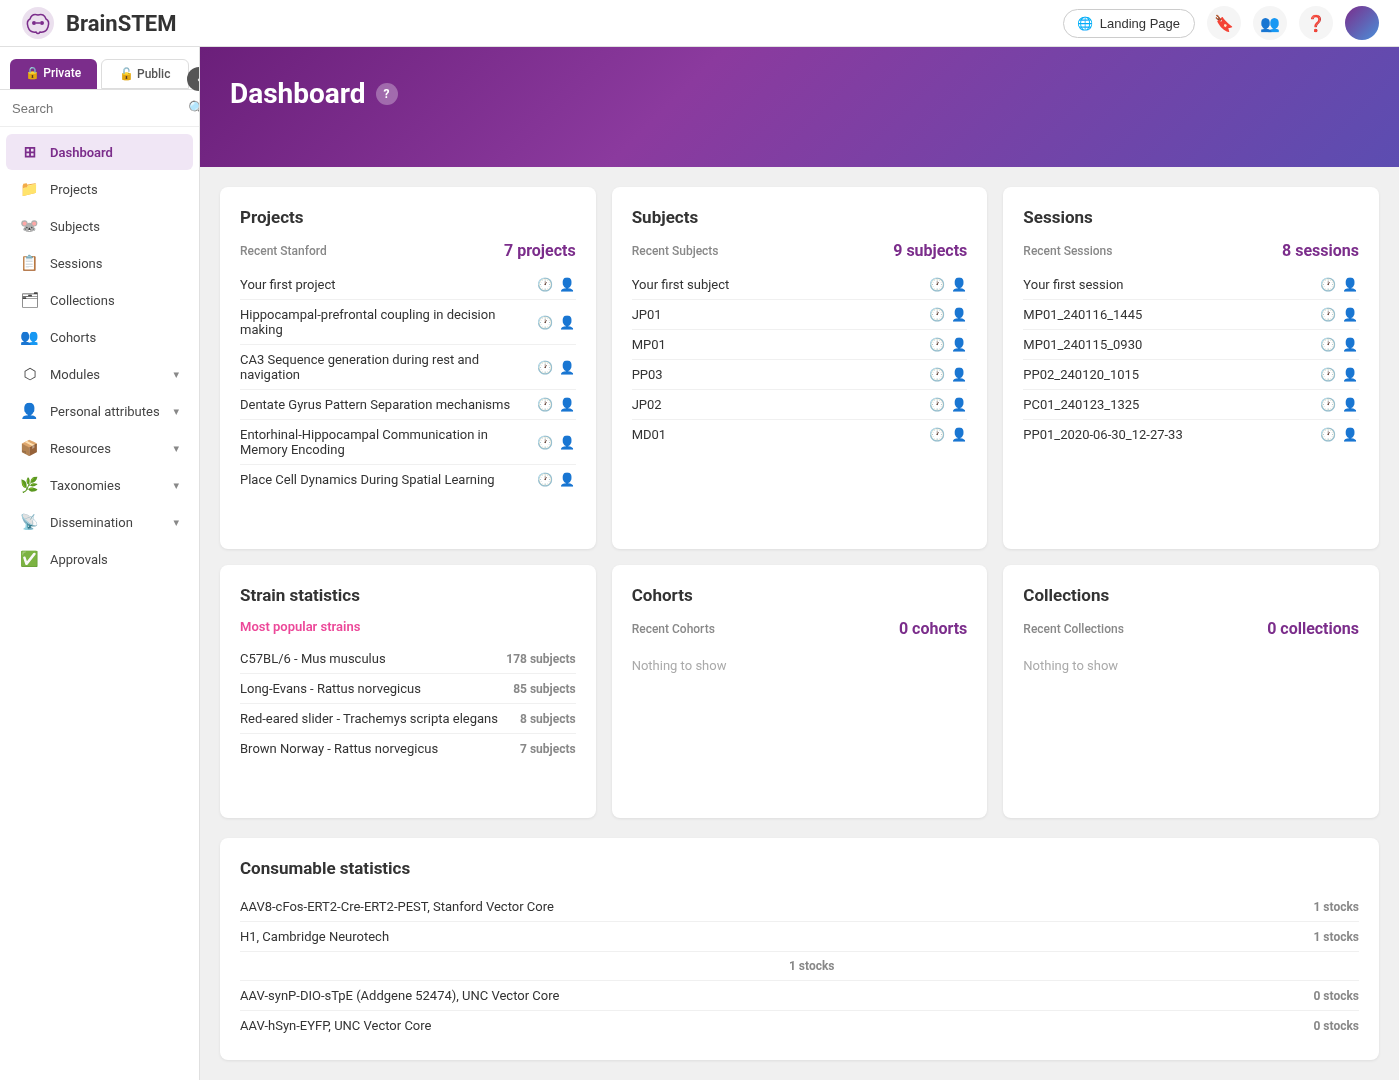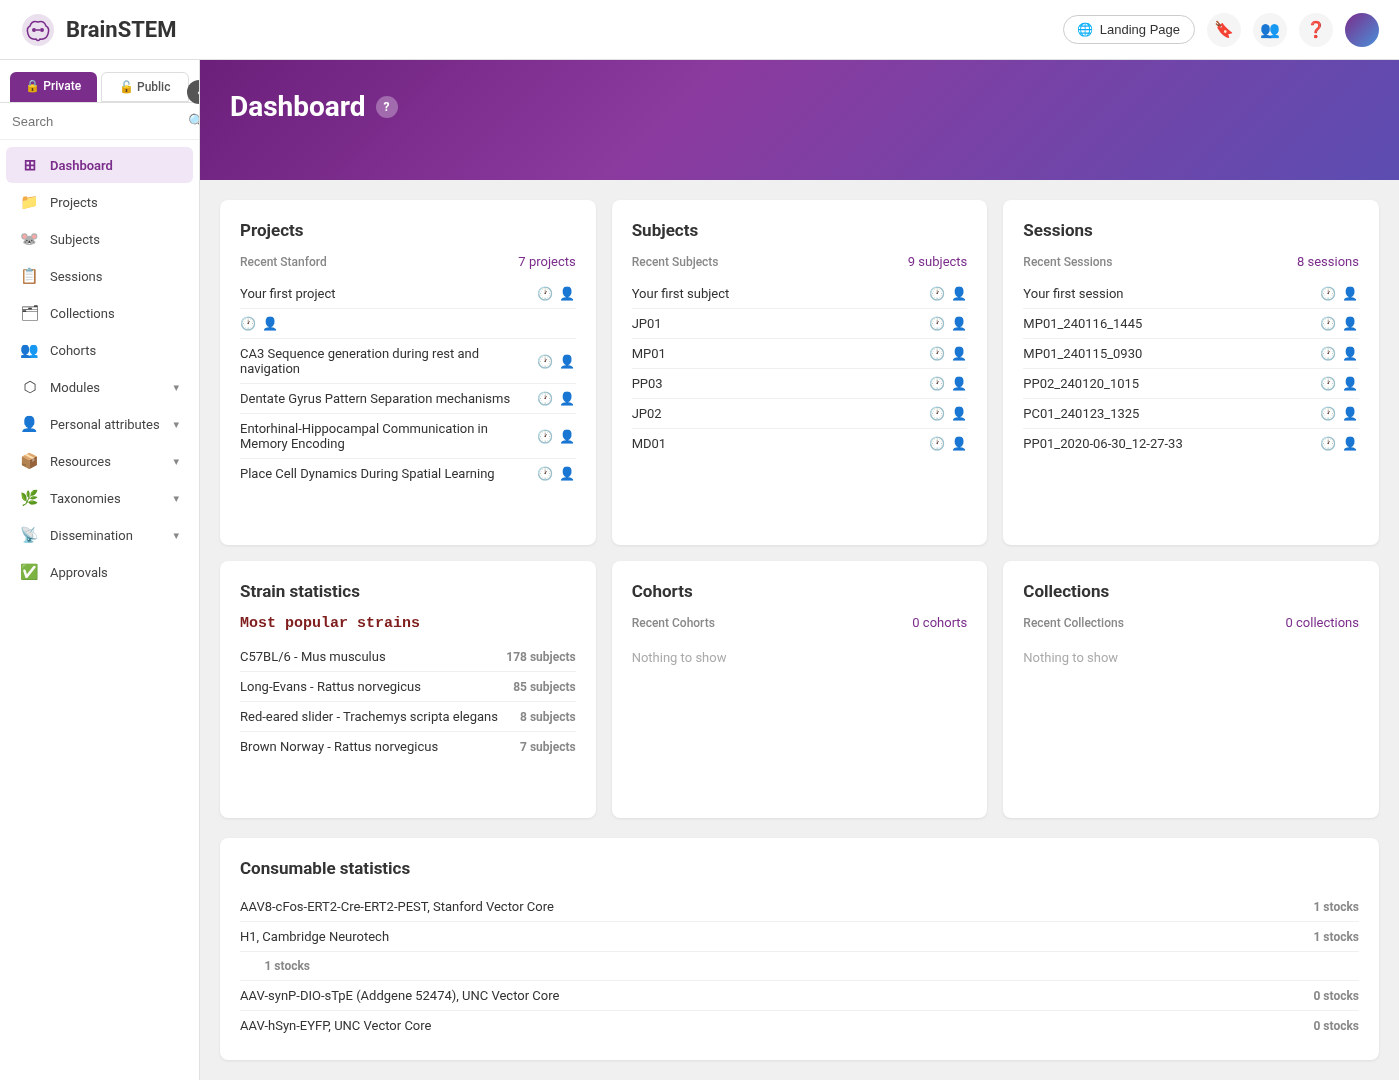--- a/index.html
+++ b/index.html
@@ -1,21 +1,21 @@
 <!DOCTYPE html>
 <html><head>
   <meta charset="utf-8">
   <style>
     * { box-sizing: border-box; margin: 0; padding: 0; }
     body { font-family: -apple-system, BlinkMacSystemFont, 'Segoe UI', Roboto, sans-serif; background: #f0f0f0; display: flex; flex-direction: column; height: 100vh; overflow: hidden; }
 
     
     .navbar {
       background: white;
-      height: 60px;
+      height: 47px;
       display: flex;
       align-items: center;
       padding: 0 20px;
       border-bottom: 1px solid #e0e0e0;
       z-index: 100;
       flex-shrink: 0;
     }
     .navbar-logo {
       display: flex;
       align-items: center;
@@ -219,47 +219,46 @@
       justify-content: space-between;
       align-items: center;
       margin-bottom: 10px;
     }
     .card-section-label {
       font-size: 12px;
       color: #888;
       font-weight: 500;
     }
     .card-section-count {
-      font-size: 13px;
+      font-size: 16px;
       color: #7b2d8b;
-      font-weight: 400;
+      font-weight: 700;
     }
     .card-item {
       display: flex;
       align-items: center;
-      justify-content: flex-start;
+      justify-content: center;
       padding: 7px 0;
       border-bottom: 1px solid #f0f0f0;
       font-size: 13px;
       color: #333;
     }
     .card-item:last-child { border-bottom: none; }
     .card-item-name { flex: 1; }
     .card-item-icons { display: flex; gap: 6px; color: #aaa; font-size: 13px; }
     .card-item-count { font-size: 12px; color: #888; text-align: right; min-width: 70px; font-weight: bold; }
     .nothing-to-show { font-size: 13px; color: #aaa; padding: 10px 0; }
 
     
     .section-subheader {
-      font-size: 15px;
+      font-size: 13px;
       font-weight: 600;
-      color: #7f1d1d;
+      color: #ec4899;
       margin-bottom: 10px;
       margin-top: 4px;
-      font-family: Liberation Mono, monospace;
     }
 
     
     ::-webkit-scrollbar { width: 6px; }
     ::-webkit-scrollbar-track { background: #f0f0f0; }
     ::-webkit-scrollbar-thumb { background: #ccc; border-radius: 3px; }
   </style>
 </head>
 <body>
 
@@ -379,20 +378,21 @@
         </div>
         <div>
           <div class="card-item">
             <span class="card-item-name">Your first project</span>
             <span class="card-item-icons">
                 <span>🕐</span>
                 <span>👤</span>
               </span>
           </div>
           <div class="card-item">
+            <span class="card-item-name">Hippocampal-prefrontal coupling in decision making</span>
             <span class="card-item-icons">
                 <span>🕐</span>
                 <span>👤</span>
               </span>
           </div>
           <div class="card-item">
             <span class="card-item-name">CA3 Sequence generation during rest and navigation</span>
             <span class="card-item-icons">
                 <span>🕐</span>
                 <span>👤</span>

